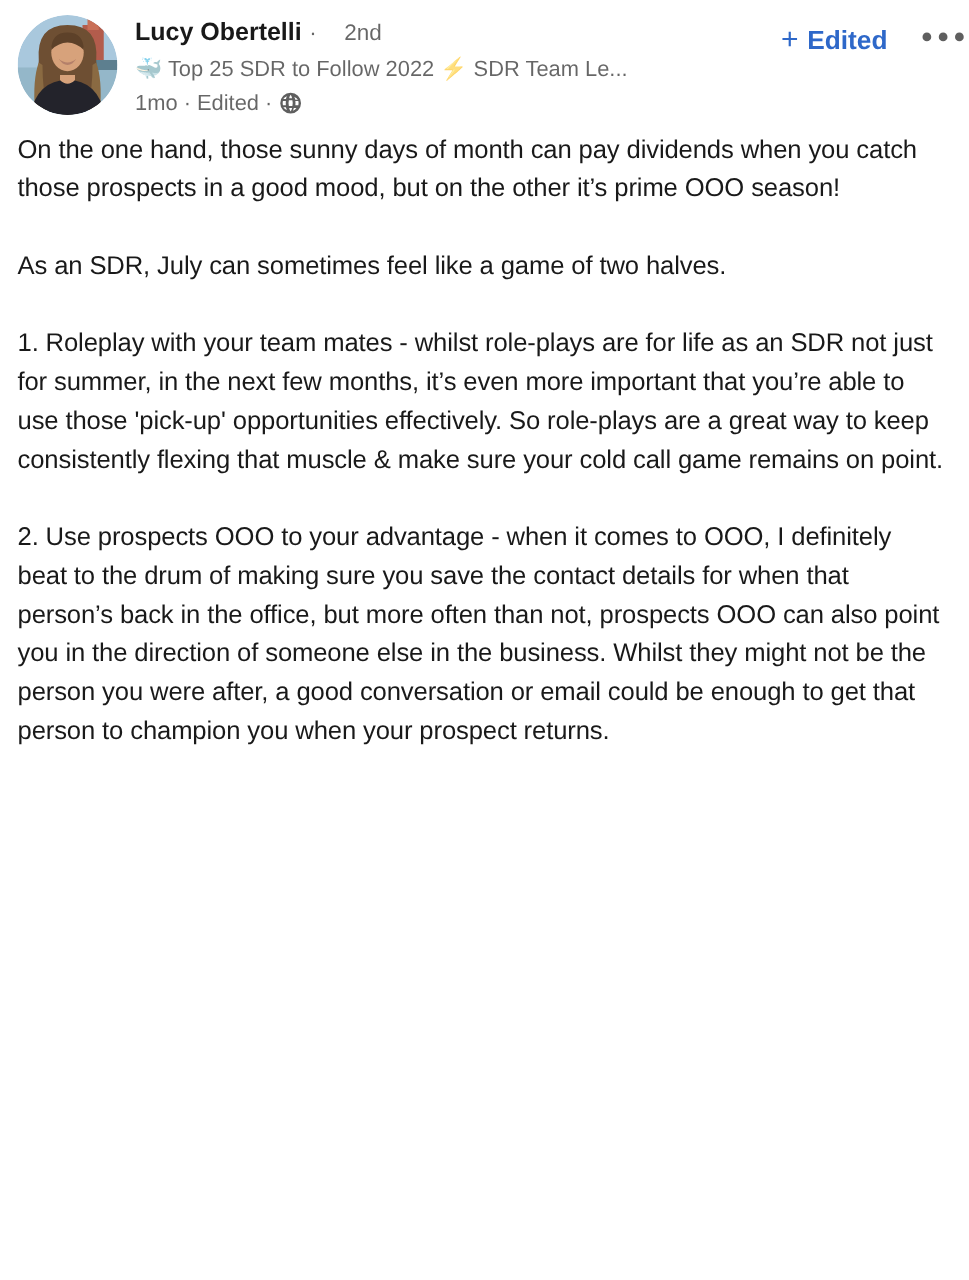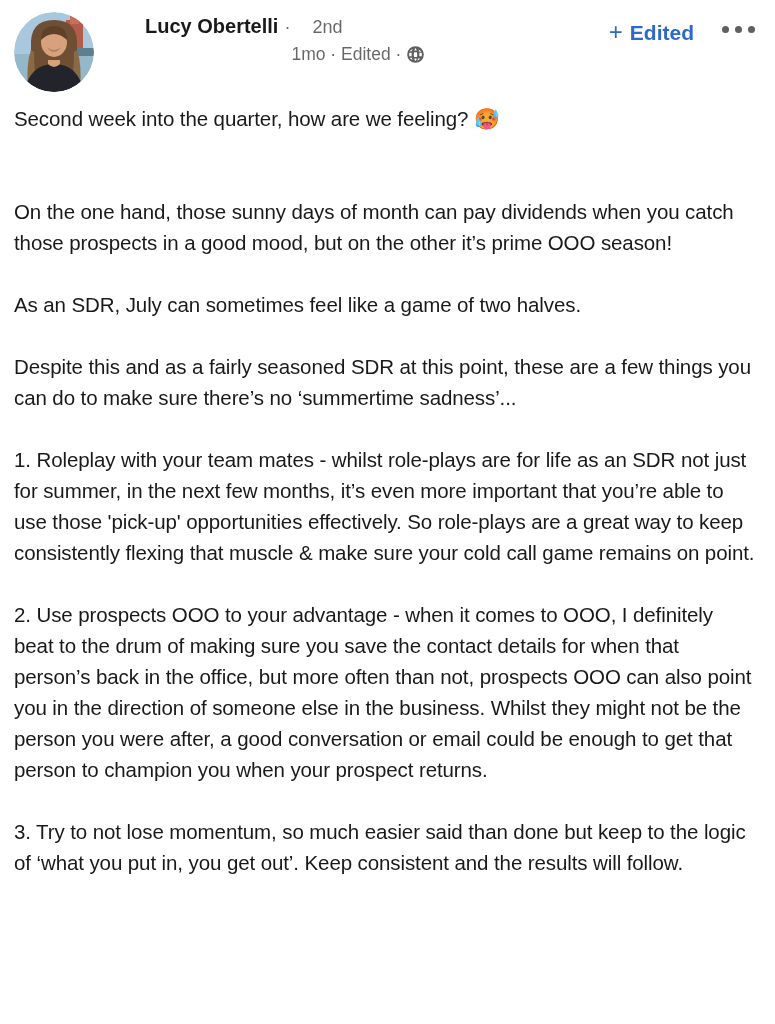--- a/index.html
+++ b/index.html
@@ -10,22 +10,21 @@
     font-family: "Liberation Sans", sans-serif;
     color: rgba(0,0,0,0.9);
     overflow: hidden;
   }
   .post { width: 775px; padding-top: 12px; }
 
   
   .header {
     display: flex;
     align-items: flex-start;
-    padding: 0 18px 0 14px;
-    gap: 37px;
+    padding: 0 2px 0 14px;
   }
   .avatar {
     width: 80px; height: 80px;
     border-radius: 50%;
     overflow: hidden;
     flex: 0 0 auto;
     cursor: pointer;
   }
   .avatar svg { display: block; }
   .author-info {
@@ -62,21 +61,20 @@
     white-space: nowrap;
     overflow: hidden;
     max-width: 430px;
   }
   .meta-row {
     margin-top: 6px;
     font-size: 17.5px;
     color: rgba(0,0,0,0.6);
     display: flex;
     align-items: center;
-    justify-content: center;
   }
   .globe-icon {
     margin-left: 5px;
     display: inline-flex;
     align-items: center;
   }
   .header-actions {
     display: flex;
     align-items: flex-start;
     gap: 26px;
@@ -156,20 +154,21 @@
         </g>
       </svg>
     </div>
 
     <div class="author-info">
       <div class="name-row">
         <span class="author-name">Lucy Obertelli</span>
         <span class="degree-sep">·</span>
         <span class="degree">2nd</span>
       </div>
+      <div class="headline">🐳 Top 25 SDR to Follow 2022 ⚡ SDR Team Le...</div>
       <div class="meta-row">
         <span>1mo · Edited ·</span>
         <span class="globe-icon">
           <svg width="19" height="19" viewBox="0 0 16 16" fill="#5f5f5f">
             <path d="M8 1a7 7 0 1 0 7 7 7 7 0 0 0-7-7zm4.94 4.66h-1.77a7.42 7.42 0 0 0-.73-1.84 5.61 5.61 0 0 1 2.5 1.84zM8 2.43a6.24 6.24 0 0 1 1 2.23H7a6.24 6.24 0 0 1 1-2.23zM2.81 9.4a5.6 5.6 0 0 1 0-2.8h2a9.5 9.5 0 0 0 0 2.8zm.25 1.34h1.77a7.42 7.42 0 0 0 .73 1.84 5.61 5.61 0 0 1-2.5-1.84zm1.77-5.48H3.06a5.61 5.61 0 0 1 2.5-1.84 7.42 7.42 0 0 0-.73 1.84zM8 13.57a6.24 6.24 0 0 1-1-2.23h2a6.24 6.24 0 0 1-1 2.23zM9.18 10H6.82a8.06 8.06 0 0 1 0-4h2.36a8.06 8.06 0 0 1 0 4zm.27 3.18a7.42 7.42 0 0 0 .73-1.84h1.77a5.61 5.61 0 0 1-2.5 1.84zm1.74-3.78a9.5 9.5 0 0 0 0-2.8h2a5.6 5.6 0 0 1 0 2.8z"></path>
           </svg>
         </span>
       </div>
     </div>
 
@@ -181,22 +180,19 @@
       <button class="overflow-btn">
         <i></i>
           <i></i>
           <i></i>
       </button>
     </div>
 
   </div>
 
   <div class="post-text">
-    <p class="gap-xl">Second week into the quarter, how are we feeling? 🥵</p>
     <p>On the one hand, those sunny days of month can pay dividends when you catch those prospects in a good mood, but on the other it’s prime OOO season!</p>
     <p>As an SDR, July can sometimes feel like a game of two halves.</p>
-    <p>Despite this and as a fairly seasoned SDR at this point, these are a few things you can do to make sure there’s no ‘summertime sadness’...</p>
     <p>1. Roleplay with your team mates - whilst role-plays are for life as an SDR not just for summer, in the next few months, it’s even more important that you’re able to use those 'pick-up' opportunities effectively. So role-plays are a great way to keep consistently flexing that muscle &amp; make sure your cold call game remains on point.</p>
     <p>2. Use prospects OOO to your advantage - when it comes to OOO, I definitely beat to the drum of making sure you save the contact details for when that person’s back in the office, but more often than not, prospects OOO can also point you in the direction of someone else in the business. Whilst they might not be the person you were after, a good conversation or email could be enough to get that person to champion you when your prospect returns.</p>
-    <p>3. Try to not lose momentum, so much easier said than done but keep to the logic of ‘what you put in, you get out’. Keep consistent and the results will follow.</p>
   </div>
 
 </div>
 
 </body></html>

